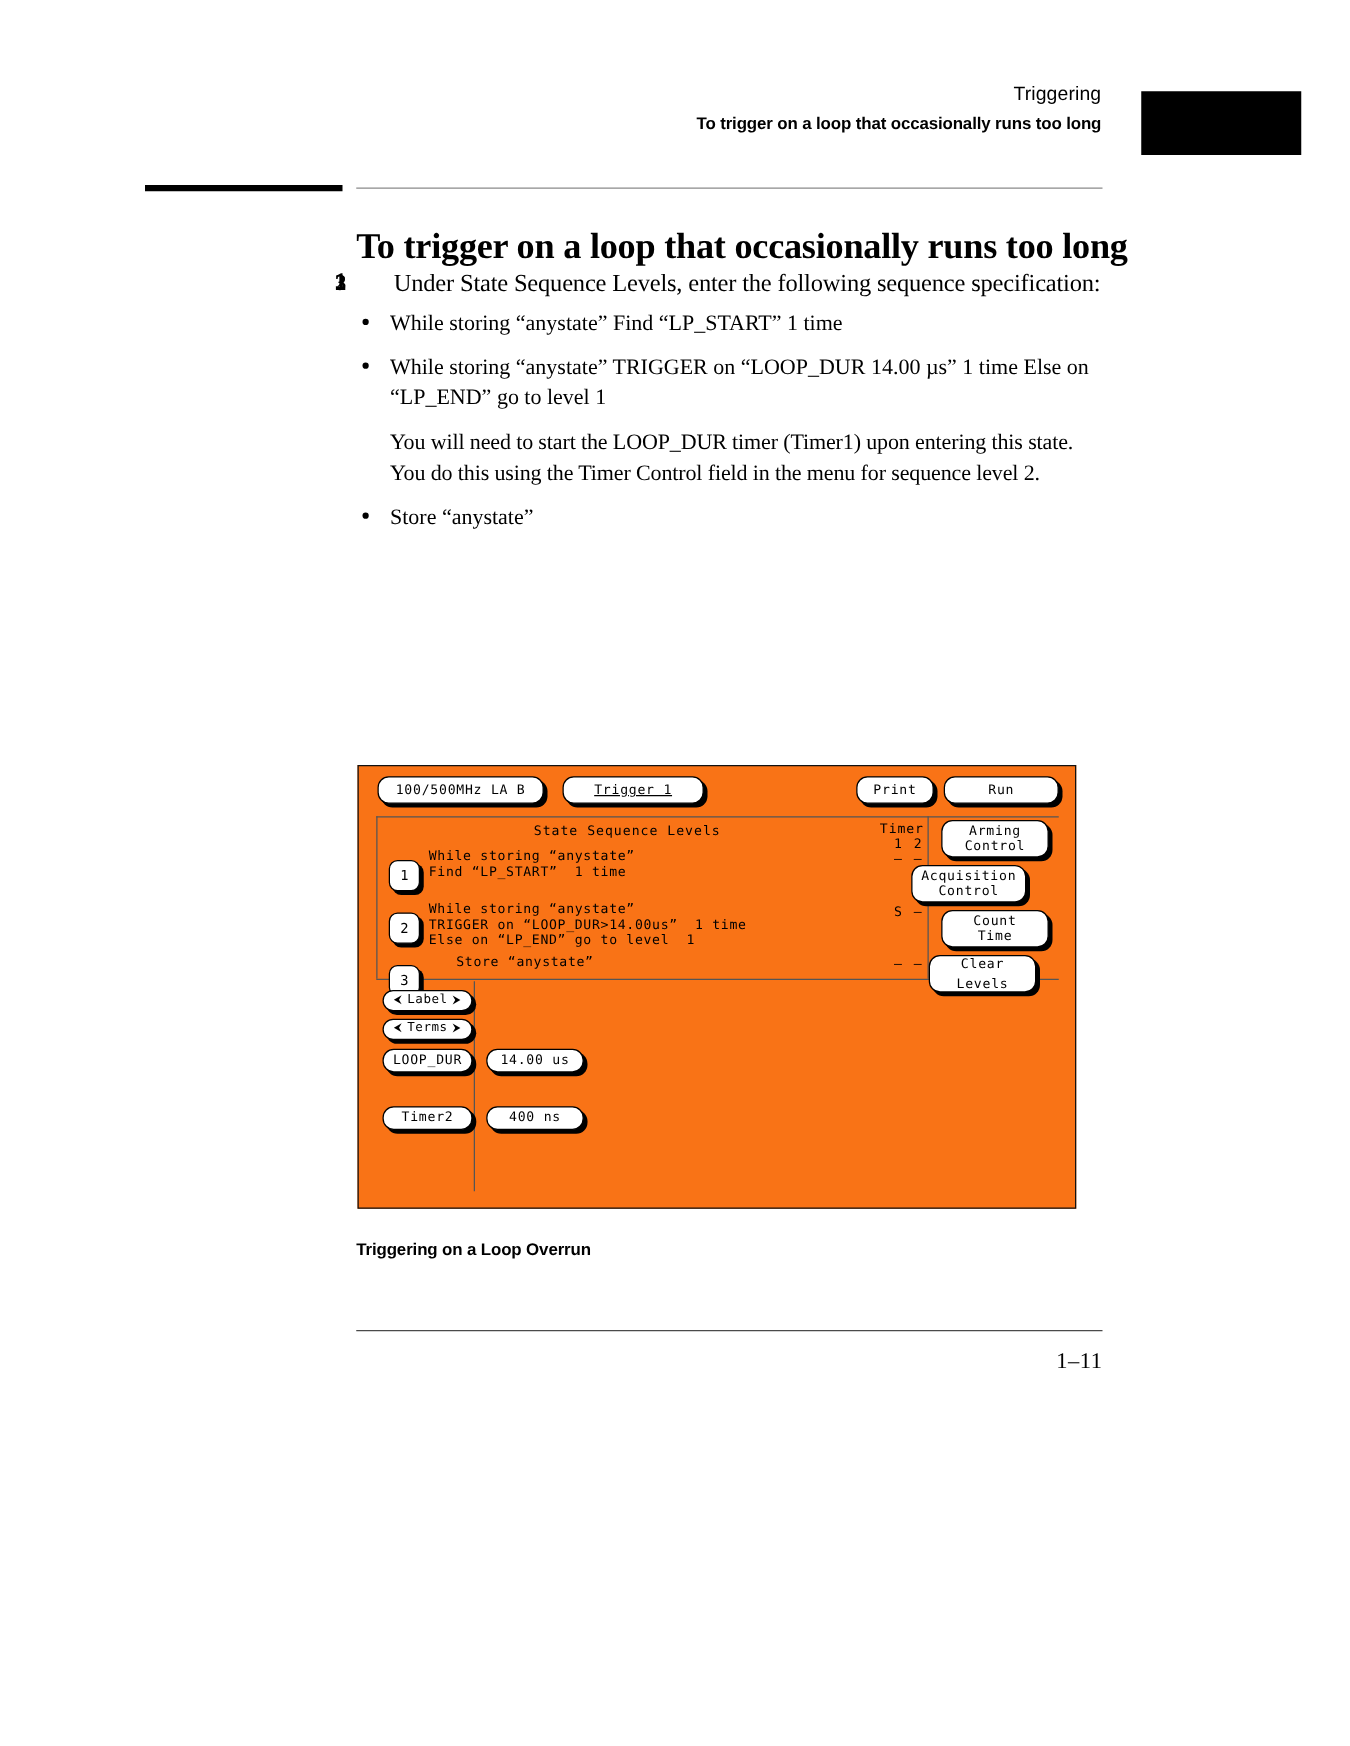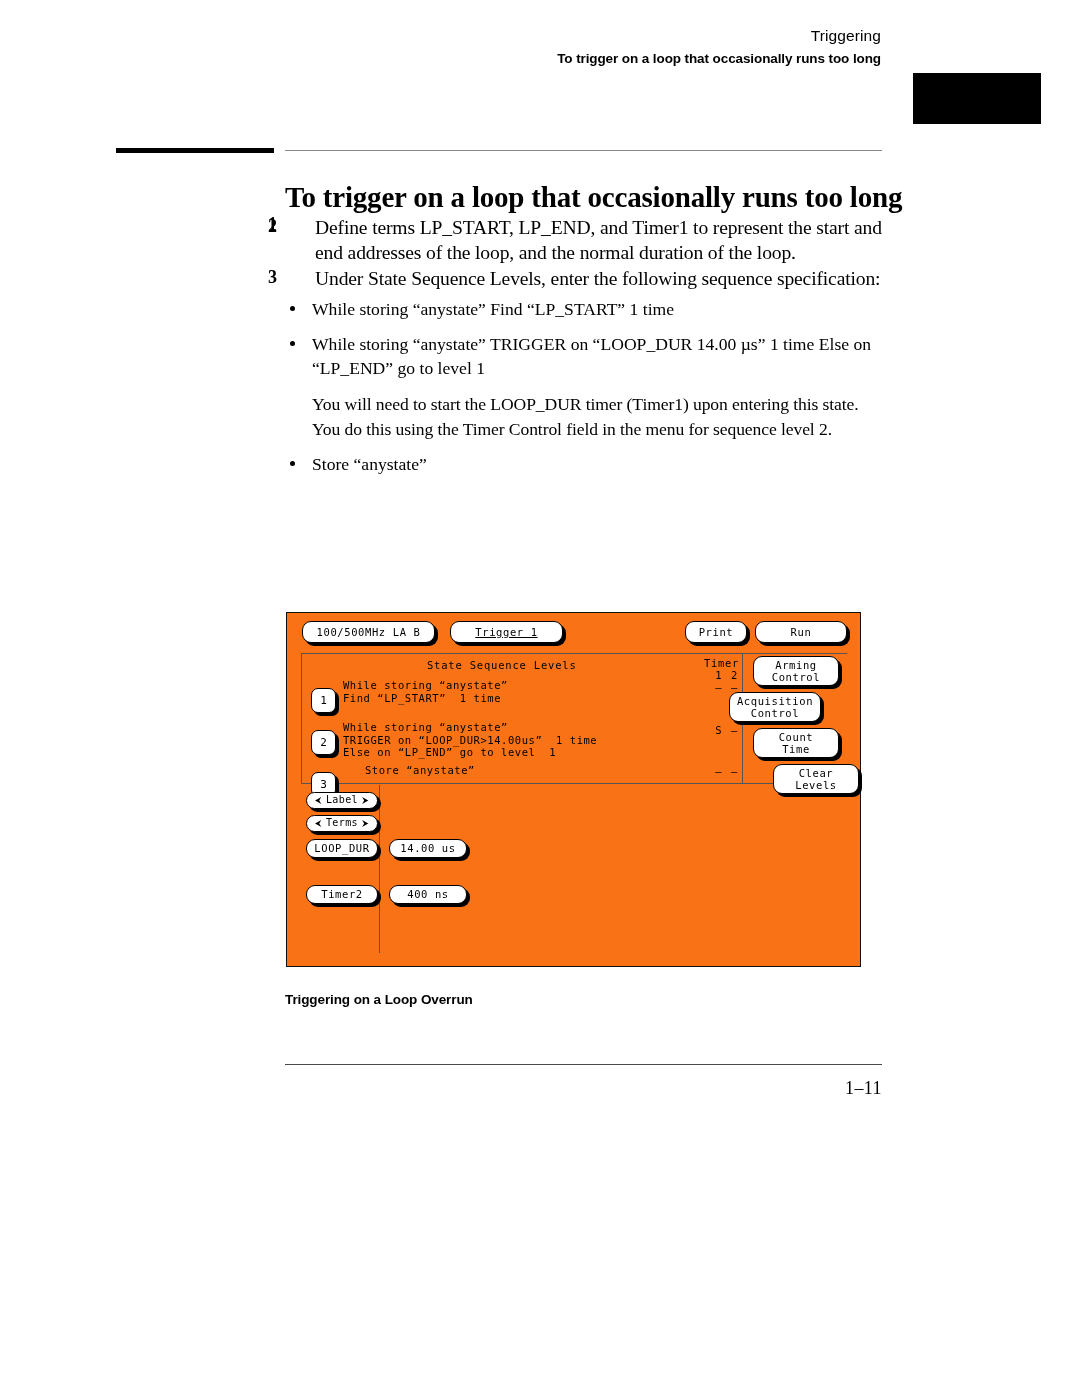--- a/index.html
+++ b/index.html
@@ -22,20 +22,21 @@
     top: 26px;
     left: 0;
     width: 881px;
     text-align: right;
     font-family: "Liberation Sans", sans-serif;
   }
   #header-chapter {
     font-size: 15.5px;
     line-height: 20px;
     letter-spacing: 0.1px;
+    margin-top: 40px;
   }
   #header-section {
     font-size: 13.5px;
     font-weight: bold;
     line-height: 20px;
     margin-top: 3px;
     letter-spacing: -0.1px;
   }
   #thumb-tab {
     position: absolute;
@@ -282,21 +283,21 @@
     white-space: pre;
   }
   #seq-lines-0 { top: 66px; }
   #seq-lines-1 { top: 108px; }
   #seq-lines-2 { top: 151px; left: 78px; }
 
   
   #key-arming      { left: 466px; top: 43px;  width: 86px; height: 30px; }
   #key-acquisition { left: 442px; top: 79px;  width: 92px; height: 30px; }
   #key-count       { left: 466px; top: 115px; width: 86px; height: 30px; }
-  #key-clear       { left: 486px; top: 151px; width: 86px; height: 30px; }
+  #key-clear       { left: 456px; top: 151px; width: 86px; height: 30px; justify-content: space-between; }
 
   
   #key-label    { left: 19px; top: 179px; width: 72px; height: 17px; font-size: 10px; }
   #key-terms    { left: 19px; top: 202px; width: 72px; height: 17px; font-size: 10px; }
   #key-loopdur  { left: 19px; top: 226px; width: 72px; height: 19px; }
   #key-timer2   { left: 19px; top: 272px; width: 72px; height: 19px; }
   #key-val-1    { left: 102px; top: 226px; width: 78px; height: 19px; }
   #key-val-2    { left: 102px; top: 272px; width: 78px; height: 19px; }
 
   .arrow-label {
@@ -354,21 +355,20 @@
 
 <div id="content">
 
 
   <div class="step">
     <span class="step-num">1</span>
   </div>
 
   <div class="step">
     <span class="step-num">2</span>
-    <span class="step-text">Define terms LP_START, LP_END, and Timer1 to represent the start and end addresses of the loop, and the normal duration of the loop.</span>
   </div>
 
   <div class="step">
     <span class="step-num">3</span>
     <span class="step-text">Under State Sequence Levels, enter the following sequence specification:</span>
   </div>
 
   <ul class="bullet-list">
     <li class="bullet-item">
       <span class="bullet-dot"></span>

